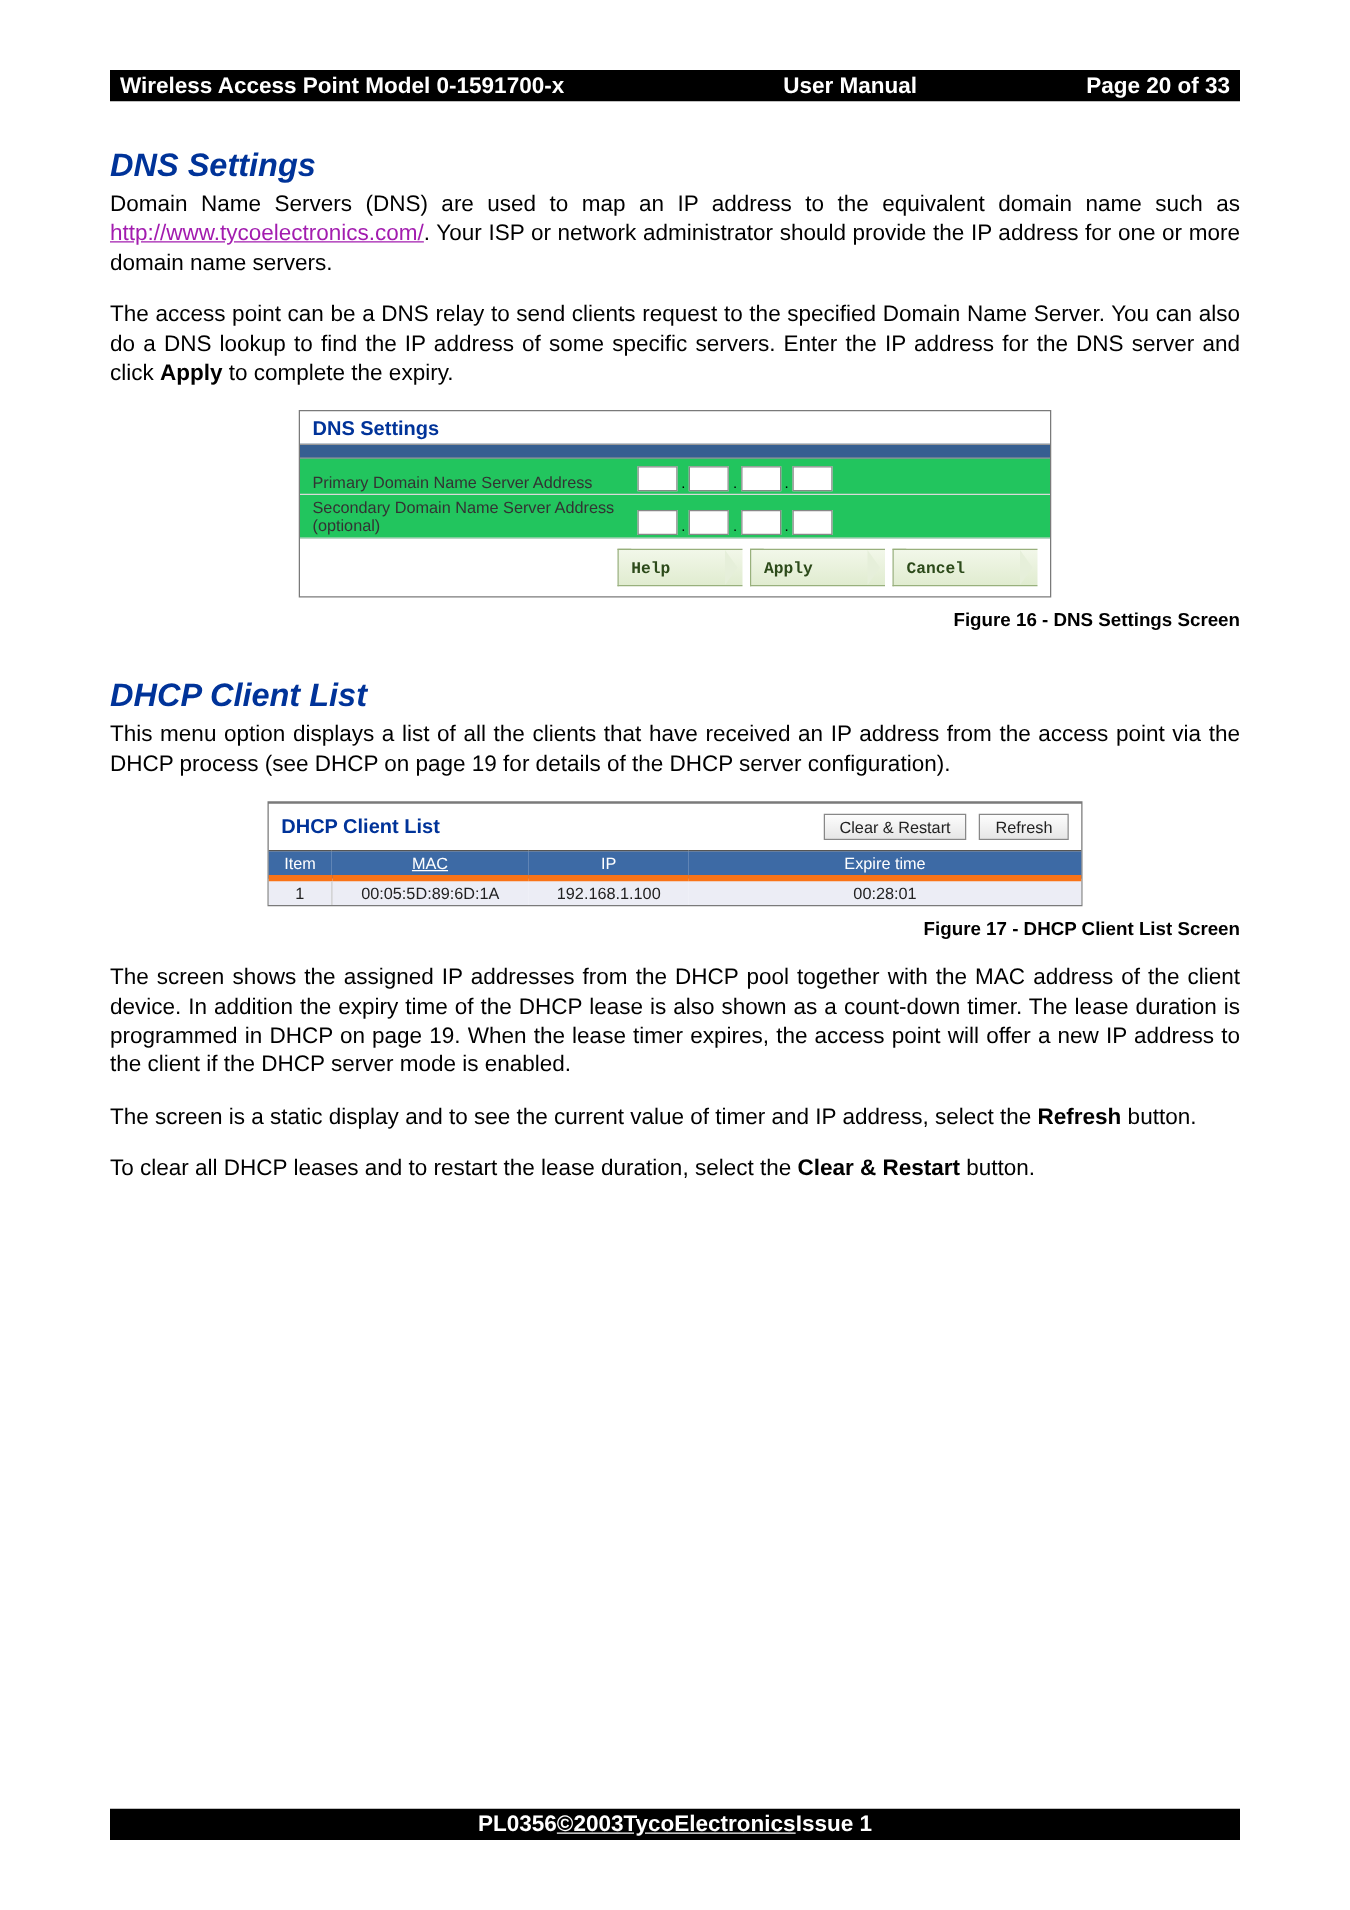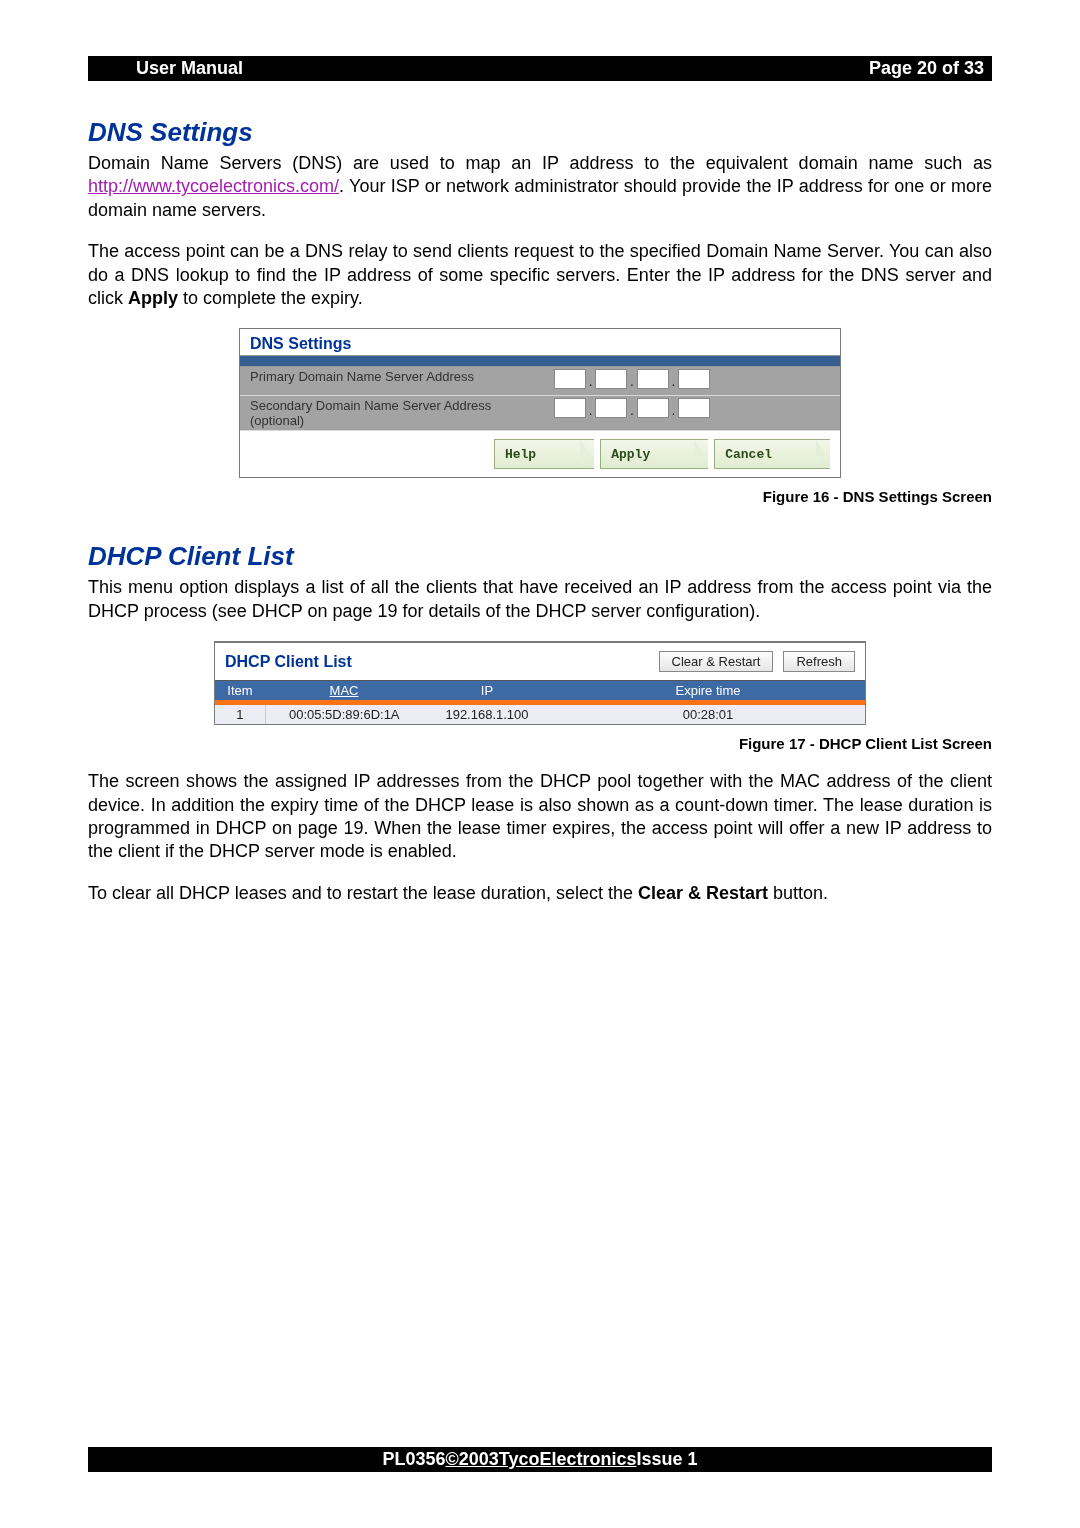--- a/index.html
+++ b/index.html
@@ -84,26 +84,25 @@
     padding: 6px 10px 2px 10px;
   }
   .dns-bluebar {
     height: 10px;
     background: #365f91;
     border-top: 1px solid #999;
     border-bottom: 1px solid #999;
   }
   .dns-row {
     display: flex;
-    align-items: flex-start;
+    align-items: flex-end;
     border-bottom: 1px solid #d9d9d9;
     padding: 2px 10px;
     min-height: 24px;
-    background:#a3a3a3;
-    gap:44px;
+    background:#22c55e;
   }
   .dns-row .label {
     width: 260px;
     font-size: 13px;
     color: #333;
   }
   .ip-field {
     display: flex;
     gap: 2px;
     align-items: flex-end;
@@ -229,20 +228,21 @@
   }
 
   b { font-weight: bold; }
 </style>
 </head>
 <body>
 
 <div class="page">
 
   <div class="header-bar">
+    <span class="header-left">Wireless Access Point  Model 0-1591700-x</span>
     <span class="header-mid">User Manual</span>
     <span class="header-right">Page 20 of 33</span>
   </div>
 
   <div class="section-heading">DNS Settings</div>
 
   <p class="body-text justify">
     <span>Domain Name Servers (DNS) are used to map an IP address to the equivalent domain name such as </span><a class="link">http://www.tycoelectronics.com/</a><span>. Your ISP or network administrator should provide the IP address for one or more domain name servers.</span>
   </p>
 
@@ -325,20 +325,23 @@
           <td>192.168.1.100</td>
           <td>00:28:01</td>
         </tr>
       </tbody>
     </table>
   </div>
   <div class="caption">Figure 17 - DHCP Client List Screen</div>
 
   <p class="body-text justify">The screen shows the assigned IP addresses from the DHCP pool together with the MAC address of the client device. In addition the expiry time of the DHCP lease is also shown as a count-down timer. The lease duration is programmed in DHCP on page 19. When the lease timer expires, the access point will offer a new IP address to the client if the DHCP server mode is enabled.</p>
 
+  <p class="body-text justify">
+    <span>The screen is a static display and to see the current value of timer and IP address, select the </span><b>Refresh</b><span> button.</span>
+  </p>
 
   <p class="body-text justify">
     <span>To clear all DHCP leases and to restart the lease duration, select the </span><b>Clear &amp; Restart</b><span> button.</span>
   </p>
 
   <div class="footer-bar">
     <span class="footer-left">PL0356</span>
     <span class="footer-mid">©2003TycoElectronics</span>
     <span class="footer-right">Issue 1</span>
   </div>

